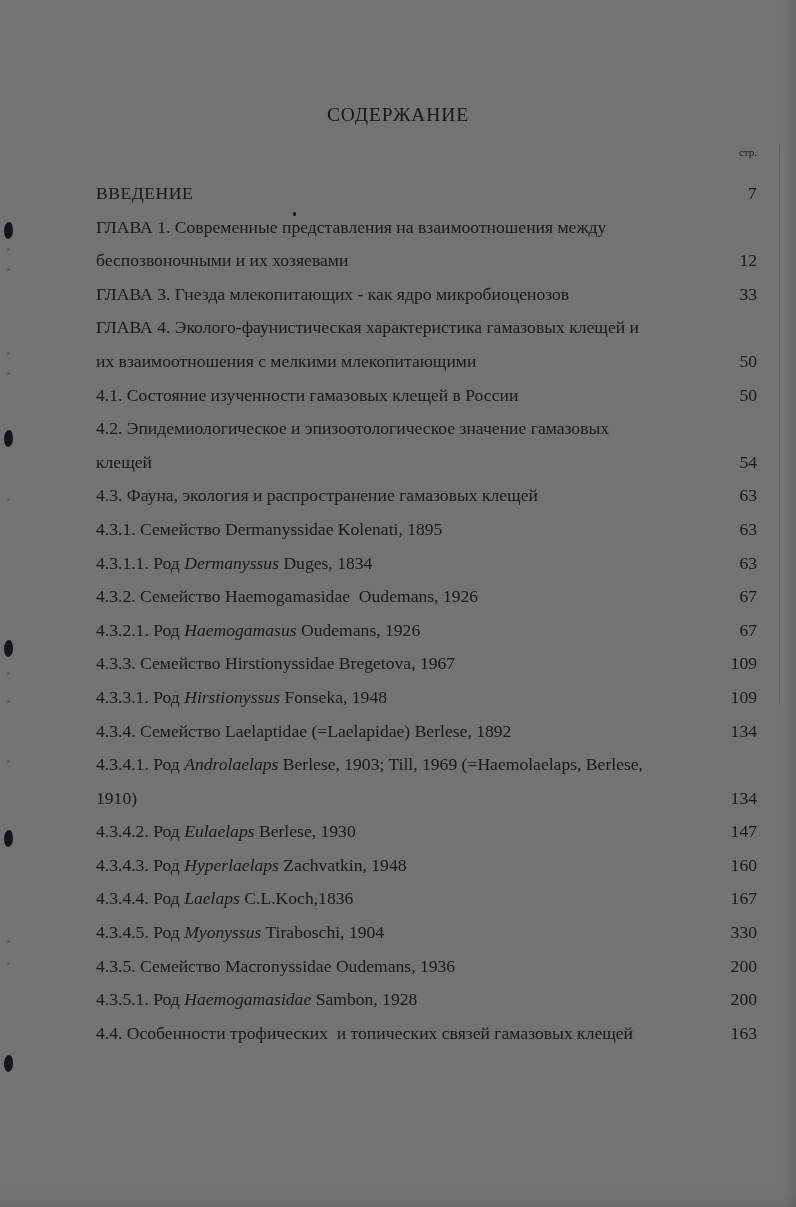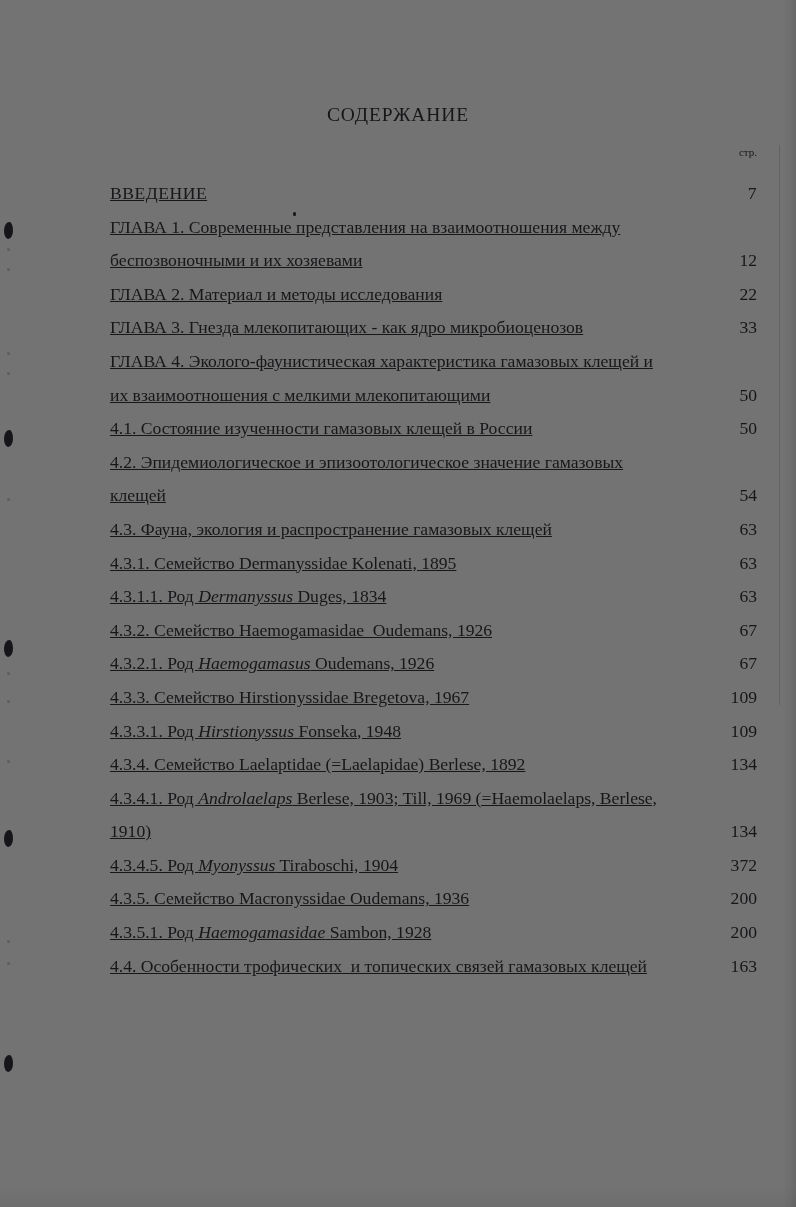--- a/index.html
+++ b/index.html
@@ -80,23 +80,22 @@
   .col-header {
     position: absolute;
     top: 146px;
     right: 39px;
     font-size: 11px;
   }
 
   .toc {
     position: absolute;
     top: 177px;
-    left: 110px;
+    left: 96px;
     right: 39px;
-    text-decoration: underline;
   }
   .toc-row {
     position: relative;
     min-height: 33.6px;
   }
   .toc-line {
     position: relative;
     display: block;
     height: 33.6px;
     line-height: 33.6px;
@@ -140,23 +139,20 @@
 
   <div class="toc" id="toc-root">
       <div class="toc-row">
         <span class="toc-line caps">ВВЕДЕНИЕ<span class="pg">7</span></span>
       </div>
       <div class="toc-row">
         <span class="toc-line">ГЛАВА 1. Современные представления на взаимоотношения между</span>
         <span class="toc-line">беспозвоночными и их хозяевами<span class="pg">12</span></span>
       </div>
       <div class="toc-row">
-        <span class="toc-line">ГЛАВА 2. Материал и методы исследования<span class="pg">22</span></span>
-      </div>
-      <div class="toc-row">
         <span class="toc-line">ГЛАВА 3. Гнезда млекопитающих - как ядро микробиоценозов<span class="pg">33</span></span>
       </div>
       <div class="toc-row">
         <span class="toc-line">ГЛАВА 4. Эколого-фаунистическая характеристика гамазовых клещей и</span>
         <span class="toc-line">их взаимоотношения с мелкими млекопитающими<span class="pg">50</span></span>
       </div>
       <div class="toc-row">
         <span class="toc-line">4.1. Состояние изученности гамазовых клещей в России<span class="pg">50</span></span>
       </div>
       <div class="toc-row">
@@ -185,21 +181,30 @@
         <span class="toc-line">4.3.3.1. Род <i>Hirstionyssus</i> Fonseka, 1948<span class="pg">109</span></span>
       </div>
       <div class="toc-row">
         <span class="toc-line">4.3.4. Семейство Laelaptidae (=Laelapidae) Berlese, 1892<span class="pg">134</span></span>
       </div>
       <div class="toc-row">
         <span class="toc-line">4.3.4.1. Род <i>Androlaelaps</i> Berlese, 1903; Till, 1969 (=Haemolaelaps, Berlese,</span>
         <span class="toc-line">1910)<span class="pg">134</span></span>
       </div>
       <div class="toc-row">
-        <span class="toc-line">4.3.4.5. Род <i>Myonyssus</i> Tiraboschi, 1904<span class="pg">372</span></span>
+        <span class="toc-line">4.3.4.2. Род <i>Eulaelaps</i> Berlese, 1930<span class="pg">147</span></span>
+      </div>
+      <div class="toc-row">
+        <span class="toc-line">4.3.4.3. Род <i>Hyperlaelaps</i> Zachvatkin, 1948<span class="pg">160</span></span>
+      </div>
+      <div class="toc-row">
+        <span class="toc-line">4.3.4.4. Род <i>Laelaps</i> C.L.Koch,1836<span class="pg">167</span></span>
+      </div>
+      <div class="toc-row">
+        <span class="toc-line">4.3.4.5. Род <i>Myonyssus</i> Tiraboschi, 1904<span class="pg">330</span></span>
       </div>
       <div class="toc-row">
         <span class="toc-line">4.3.5. Семейство Macronyssidae Oudemans, 1936<span class="pg">200</span></span>
       </div>
       <div class="toc-row">
         <span class="toc-line">4.3.5.1. Род <i>Haemogamasidae</i> Sambon, 1928<span class="pg">200</span></span>
       </div>
       <div class="toc-row">
         <span class="toc-line">4.4. Особенности трофических  и топических связей гамазовых клещей<span class="pg">163</span></span>
       </div>

